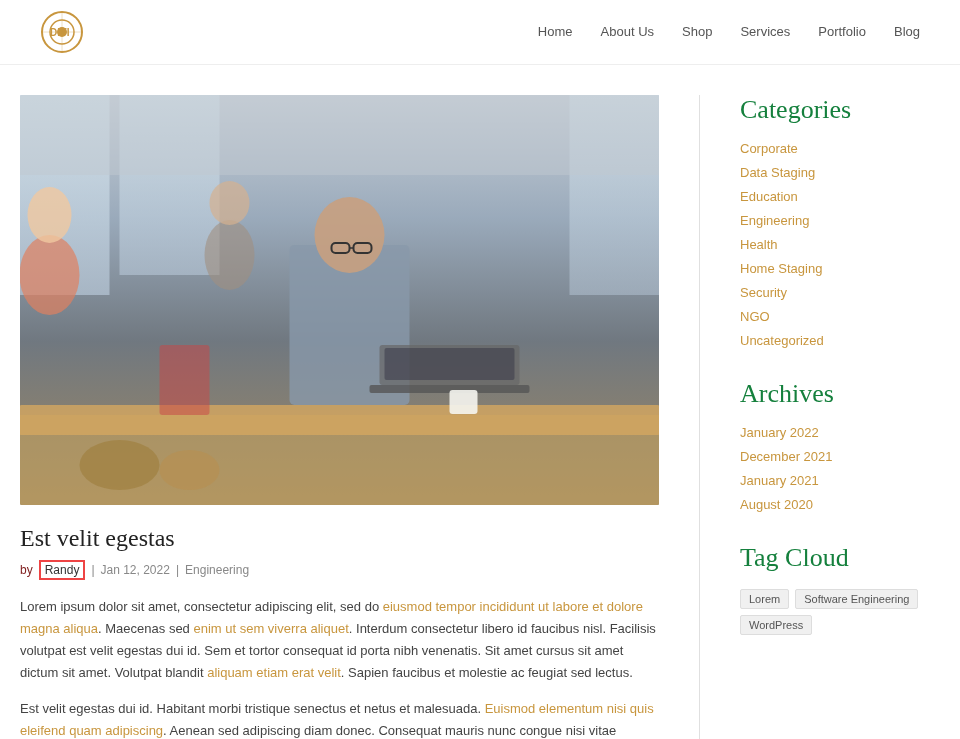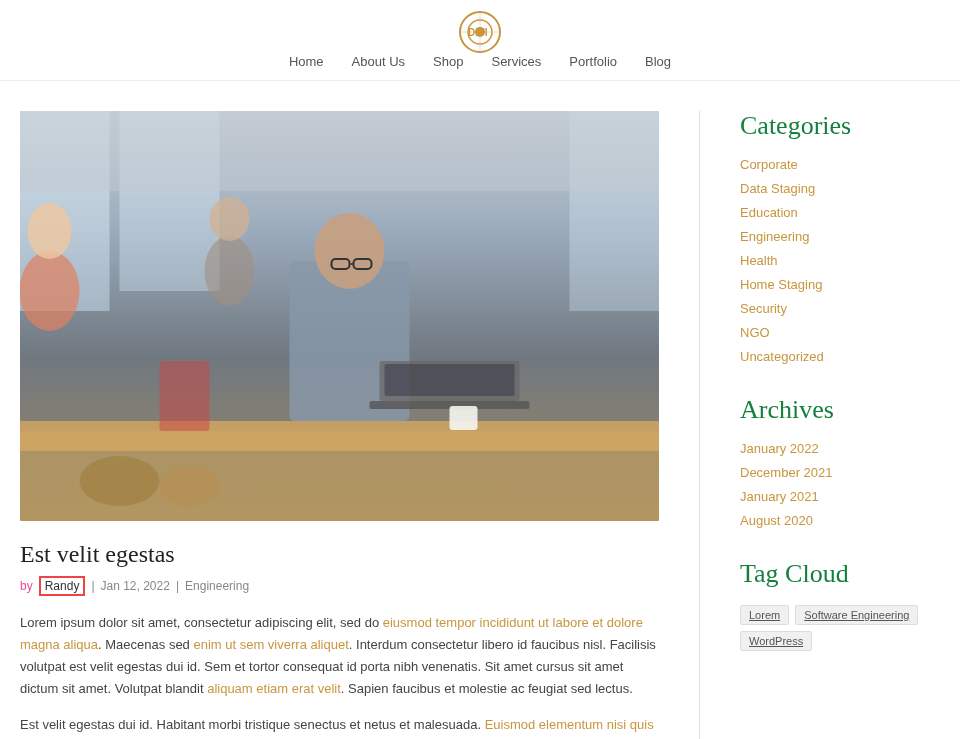--- a/index.html
+++ b/index.html
@@ -6,21 +6,20 @@
     body { font-family: 'Georgia', serif; font-size: 14px; color: #333; background: #fff; }
 
     
     nav {
       display: flex;
       align-items: center;
       justify-content: space-between;
       padding: 10px 40px;
       border-bottom: 1px solid #eee;
       position: relative;
-      flex-direction: column;
     }
     .logo-area {
       display: flex;
       align-items: center;
       gap: 8px;
     }
     .logo-icon {
       width: 44px;
       height: 44px;
     }
@@ -90,21 +89,21 @@
       color: #888;
       font-family: 'Arial', sans-serif;
     }
     .post-meta .author-box {
       border: 2px solid #e44;
       padding: 1px 4px;
       color: #333;
       font-size: 12px;
     }
     .post-meta .by-label {
-      color: #ec4899;
+      color: #7f1d1d;
       margin-right: 2px;
     }
     .post-meta .separator { margin: 0 2px; }
     .post-meta .category-link {
       color: #888;
       text-decoration: none;
     }
 
     
     .post-body p {
@@ -153,21 +152,20 @@
       margin-top: 6px;
     }
     .tag {
       background: #f0f0f0;
       border: 1px solid #ddd;
       padding: 3px 8px;
       font-size: 11px;
       color: #555;
       font-family: 'Arial', sans-serif;
       border-radius: 2px;
-      text-decoration: underline;
     }
 
     
     .divider-line {
       width: 1px;
       background: #e0e0e0;
       margin: 0;
       flex-shrink: 0;
     }
   </style>

